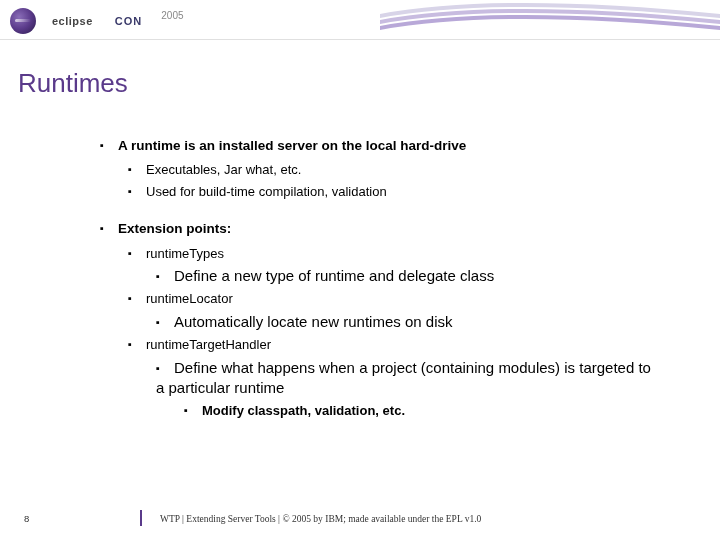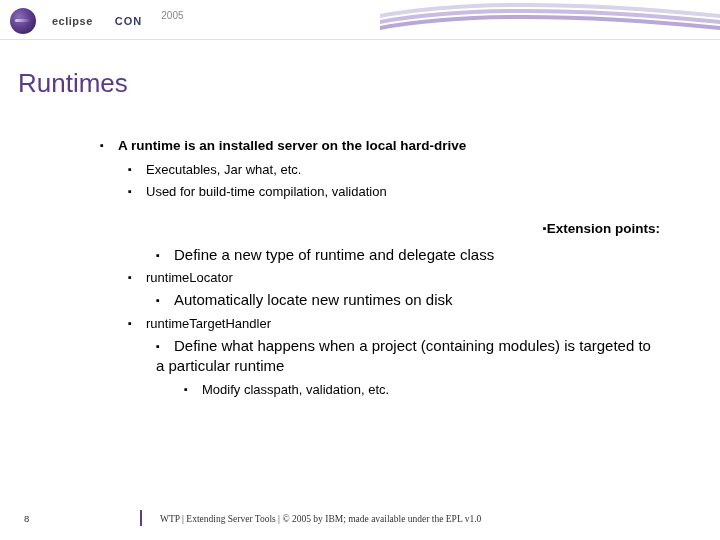--- a/index.html
+++ b/index.html
@@ -76,24 +76,24 @@
     margin: 28px 0 0 18px;
   }
   .content {
     margin: 38px 0 0 100px;
     width: 560px;
     font-size: 13.5px;
     color: #000;
     line-height: 1.35;
   }
   .l1 { margin: 0 0 6px 0; }
-  .l1b { margin: 20px 0 6px 0; text-align: right; }
+  .l1b { margin: 20px 0 6px 0; }
   .l2 { margin: 4px 0 4px 28px; font-size: 13px; }
   .l3 { margin: 4px 0 4px 56px; font-size: 15px; }
-  .l4 { margin: 4px 0 4px 84px; font-size: 13px; }
+  .l4 { margin: 4px 0 4px 84px; font-size: 13px; font-weight: bold; }
   .bullet::before {
     content: "▪";
     display: inline-block;
     width: 18px;
     font-size: 11px;
     vertical-align: 1px;
   }
   .bold { font-weight: bold; }
   .footer {
     position: absolute;
@@ -143,20 +143,21 @@
 </div>
 
 <h1 class="title">Runtimes</h1>
 
 <div class="content">
   <div class="l1 bullet bold"><span>A runtime is an installed server on the local hard-drive</span></div>
   <div class="l2 bullet"><span>Executables, Jar what, etc.</span></div>
   <div class="l2 bullet"><span>Used for build-time compilation, validation</span></div>
 
   <div class="l1b bullet bold"><span>Extension points:</span></div>
+  <div class="l2 bullet"><span>runtimeTypes</span></div>
   <div class="l3 bullet"><span>Define a new type of runtime and delegate class</span></div>
   <div class="l2 bullet"><span>runtimeLocator</span></div>
   <div class="l3 bullet"><span>Automatically locate new runtimes on disk</span></div>
   <div class="l2 bullet"><span>runtimeTargetHandler</span></div>
   <div class="l3 bullet"><span>Define what happens when a project (containing modules) is targeted to a particular runtime</span></div>
   <div class="l4 bullet"><span>Modify classpath, validation, etc.</span></div>
 </div>
 
 <div class="footer">
   <span class="page-num">8</span>

